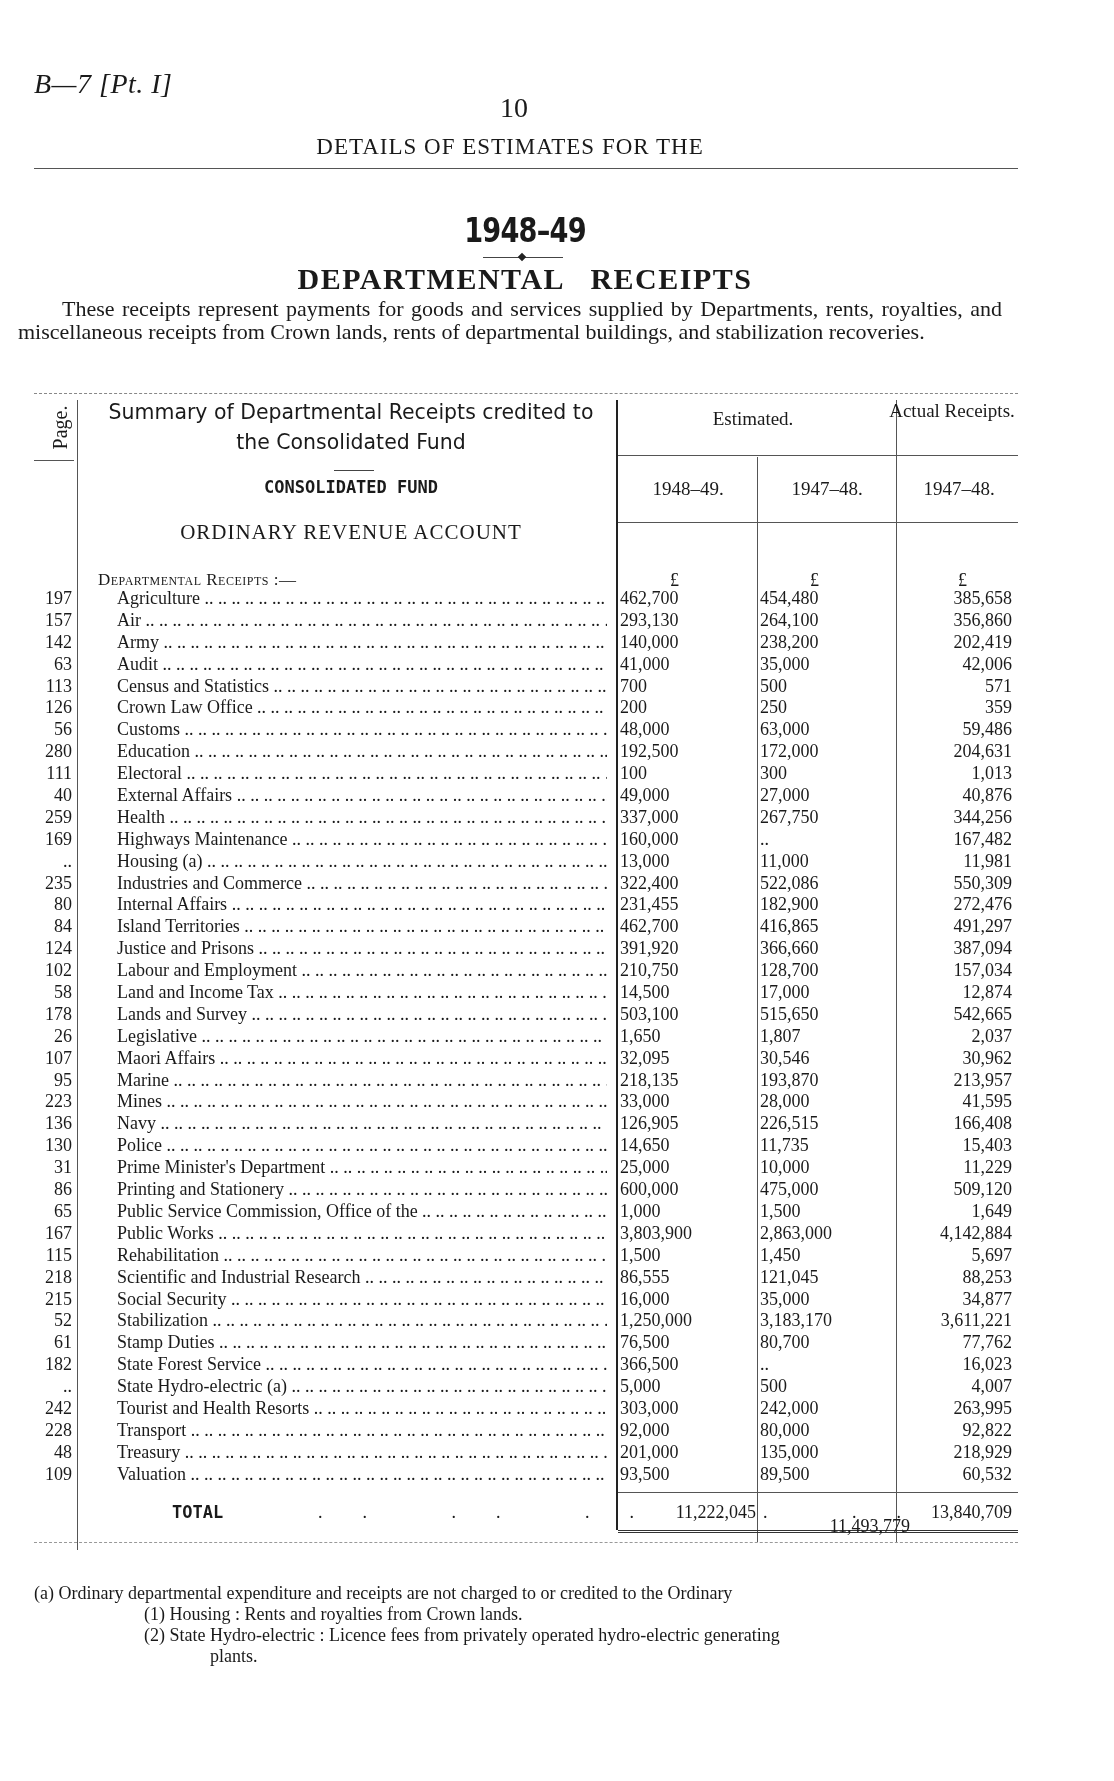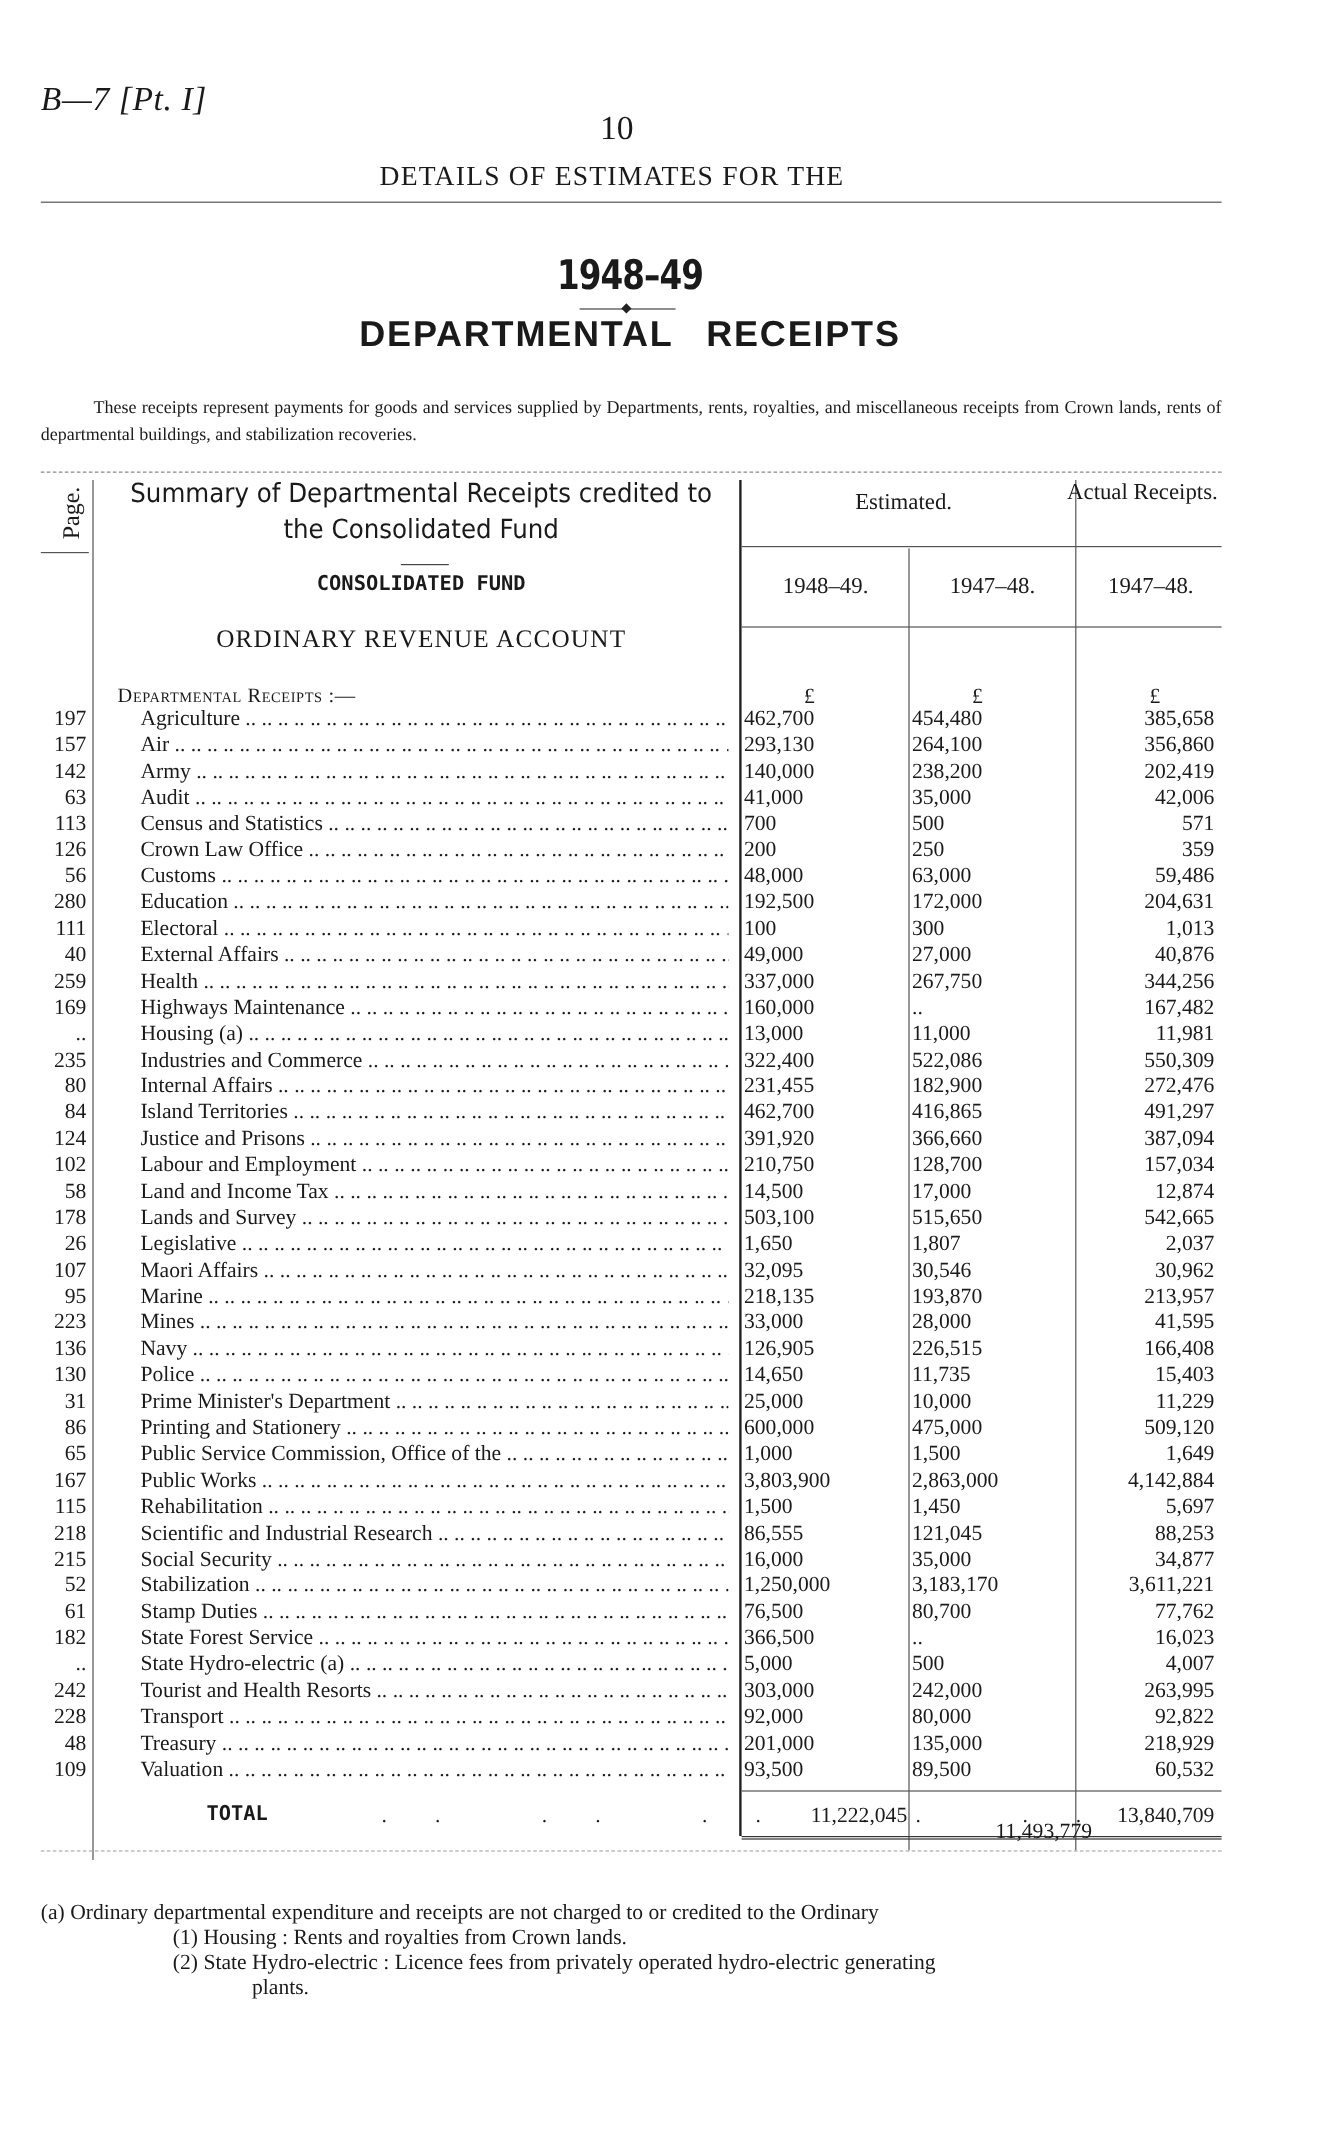--- a/index.html
+++ b/index.html
@@ -7,22 +7,22 @@
        font-family:"Liberation Serif","DejaVu Serif",serif;}
   .abs{position:absolute;}
   .running-head{left:34px;top:68px;font-size:28px;letter-spacing:0.5px;font-style:italic;}
   .page-no{left:500px;top:68px;font-size:28px;margin-top:24px;}
   .details{left:0;width:1020px;top:134px;text-align:center;font-size:23px;letter-spacing:1px;}
   .rule-top{left:34px;top:168px;width:984px;border-top:1.5px solid #555;}
   .year{left:0;width:1050px;top:210px;text-align:center;font-family:"DejaVu Sans",sans-serif;font-weight:bold;font-size:34px;letter-spacing:-1px;transform:scaleX(0.8);}
   .orn{left:483px;top:253px;width:80px;height:10px;}
   .orn .ln{position:absolute;top:4px;left:0;width:80px;border-top:1px solid #444;}
   .orn .dm{position:absolute;top:1px;left:36px;width:6px;height:6px;background:#222;transform:rotate(45deg);}
-  .title{left:0;width:1050px;top:262px;text-align:center;font-family:Liberation Sans, sans-serif;font-weight:bold;font-size:30px;letter-spacing:1.5px;word-spacing:18px;}
-  .intro{left:34px;top:297px;width:984px;font-size:15px;line-height:23px;text-align:justify;text-indent:44px;margin-top:32px;}
+  .title{left:0;width:1050px;top:262px;text-align:center;font-family:Liberation Serif, serif;font-weight:bold;font-size:30px;letter-spacing:1.5px;word-spacing:18px;}
+  .intro{left:18px;top:297px;width:984px;font-size:22px;line-height:23px;text-align:justify;text-indent:44px;}
   .rule-table-top{left:34px;top:393px;width:984px;border-top:1px dashed #888;}
   .vline{position:absolute;border-left:1px solid #555;}
   .vline.thick{border-left:2.5px solid #222;}
   .hline{position:absolute;border-top:1px solid #555;}
   .page-label{left:40px;top:400px;width:34px;height:60px;}
   .page-label span{position:absolute;left:-10px;top:16px;transform:rotate(-90deg);font-size:20px;display:block;width:60px;text-align:center;}
   .summary{left:86px;top:397px;width:530px;text-align:center;font-family:"DejaVu Sans",sans-serif;font-size:22px;line-height:30px;transform:scaleX(0.93);transform-origin:center;}
   .short-rule{left:334px;top:470px;width:40px;border-top:1px solid #444;}
   .consol{left:86px;top:477px;width:530px;text-align:center;font-family:"DejaVu Sans Mono",monospace;font-weight:bold;font-size:17px;}
   .ora{left:86px;top:520px;width:530px;text-align:center;font-size:21px;letter-spacing:1px;}

